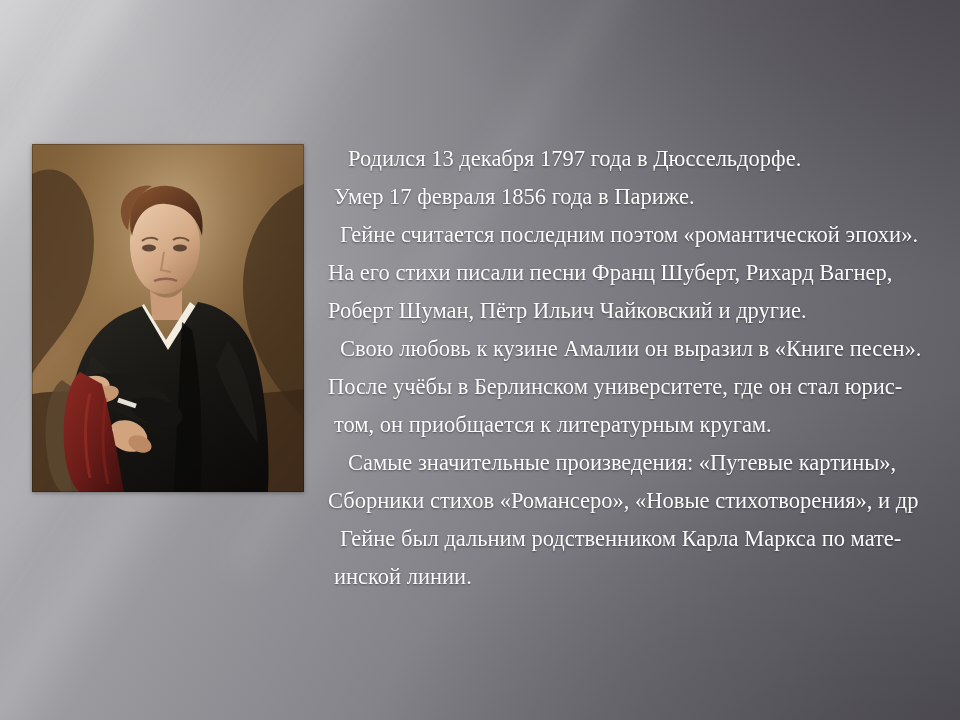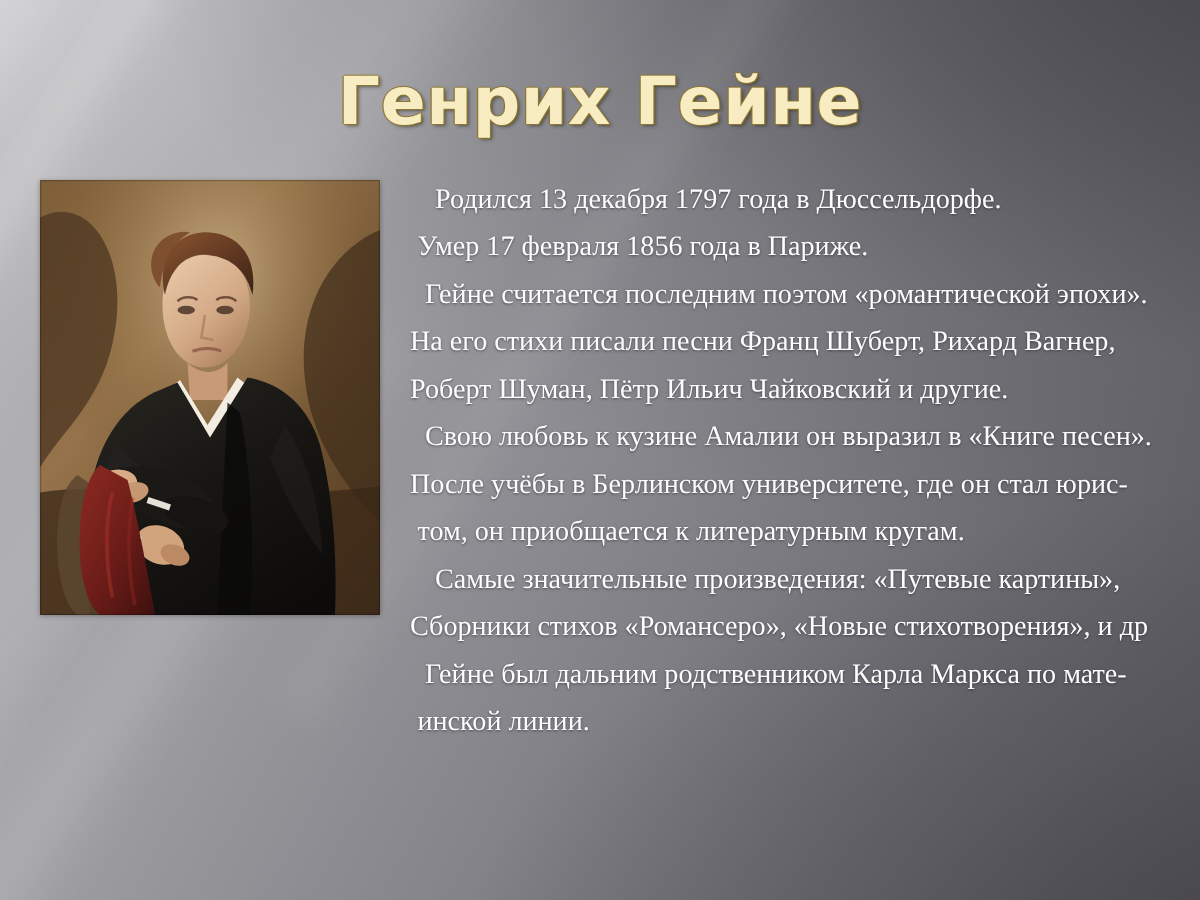--- a/index.html
+++ b/index.html
@@ -186,21 +186,20 @@
   <div class="bg-light-tl"></div>
   <div class="bg-dark-corner"></div>
   <div class="bg-dark-bottom"></div>
 
   <div class="streak streak-a"></div>
   <div class="streak streak-b"></div>
   <div class="streak streak-e"></div>
   <div class="streak streak-c"></div>
   <div class="streak streak-f"></div>
 
-  <div id="title">Генрих Гейне</div>
 
   <div id="portrait">
     <svg viewBox="0 0 272 348" preserveAspectRatio="none">
       <defs>
         <linearGradient id="bgWarm" x1="0" y1="0" x2="1" y2="1">
           <stop offset="0%" stop-color="#7e5f38"></stop>
           <stop offset="35%" stop-color="#96734a"></stop>
           <stop offset="70%" stop-color="#6d5030"></stop>
           <stop offset="100%" stop-color="#4c3620"></stop>
         </linearGradient>

